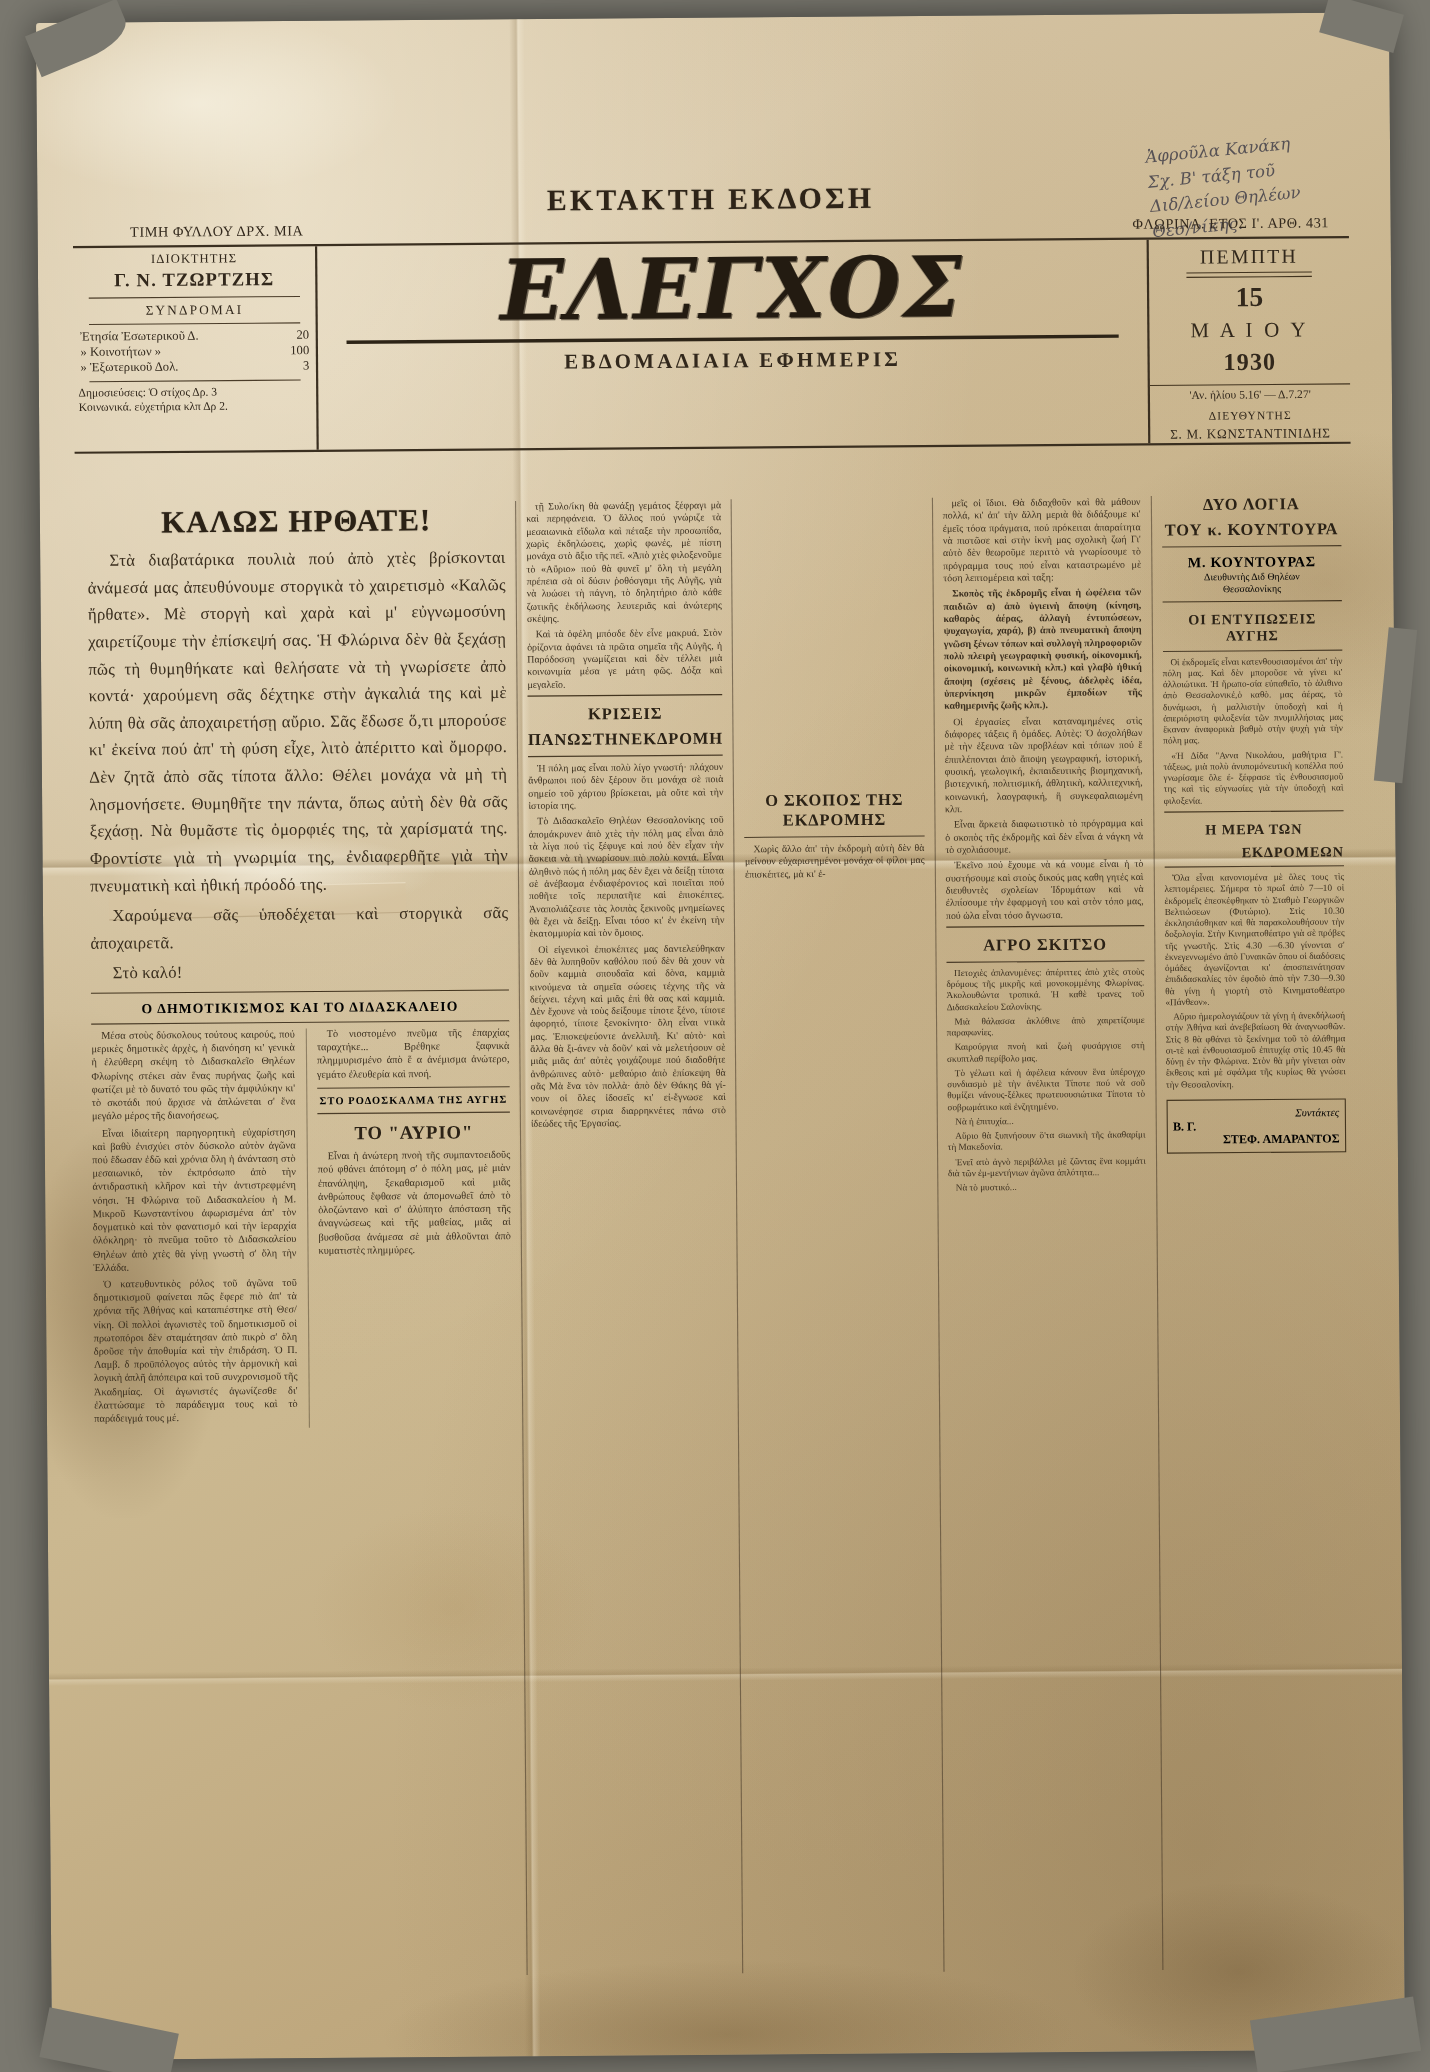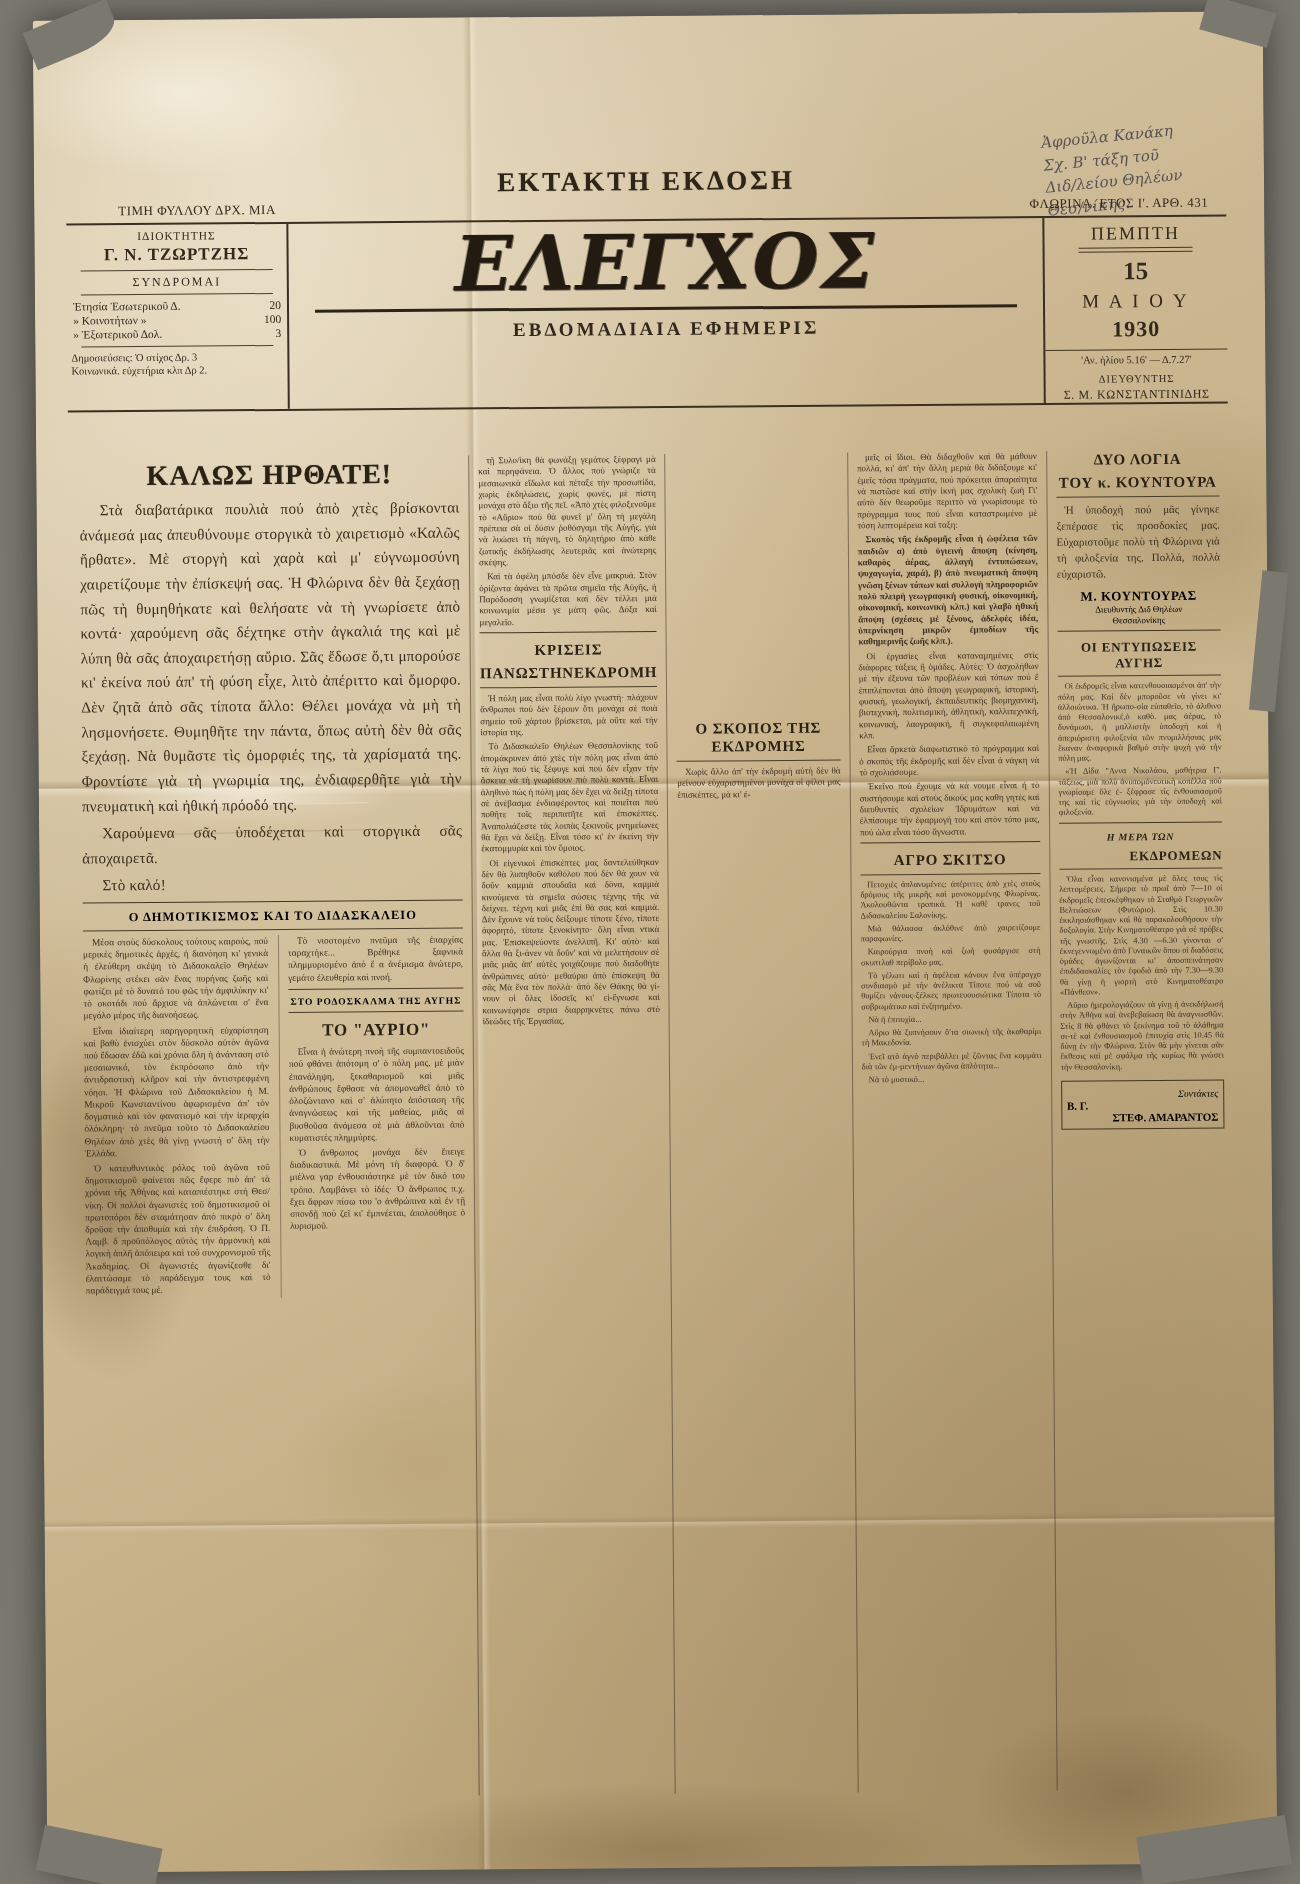--- a/index.html
+++ b/index.html
@@ -362,21 +362,20 @@
             <p class="t">Εἶναι ἰδιαίτερη παρηγορητικὴ εὐχαρίστηση καὶ βαθὺ ἐνισχύει στὸν δύσκολο αὐτὸν ἀγῶνα πού ἔδωσαν ἐδῶ καὶ χρόνια ὅλη ἡ ἀνάνταση στὸ μεσαιωνικό, τὸν ἐκπρόσωπο ἀπὸ τὴν ἀντιδραστικὴ κλῆρον καὶ τὴν ἀντιστρεφμένη νόησι. Ἡ Φλώρινα τοῦ Διδασκαλείου ἡ Μ. Μικροῦ Κωνσταντίνου ἀφωρισμένα ἀπ' τὸν δογματικὸ καὶ τὸν φανατισμό καὶ τὴν ἱεραρχία ὁλόκληρη· τὸ πνεῦμα τοῦτο τὸ Διδασκαλείου Θηλέων ἀπὸ χτὲς θὰ γίνῃ γνωστὴ σ' ὅλη τὴν Ἑλλάδα.</p>
             <p class="t">Ὁ κατευθυντικὸς ρόλος τοῦ ἀγῶνα τοῦ δημοτικισμοῦ φαίνεται πῶς ἔφερε πιὸ ἀπ' τὰ χρόνια τῆς Ἀθήνας καὶ καταπιέστηκε στὴ Θεσ/νίκη. Οἱ πολλοὶ ἀγωνιστὲς τοῦ δημοτικισμοῦ οἱ πρωτοπόροι δὲν σταμάτησαν ἀπὸ πικρὸ σ' ὅλη δροῦσε τὴν ἀποθυμία καὶ τὴν ἐπιδράση. Ὁ Π. Λαμβ. δ προϋπόλογος αὐτὸς τὴν ἁρμονικὴ καὶ λογικὴ ἁπλῆ ἀπόπειρα καὶ τοῦ συνχρονισμοῦ τῆς Ἀκαδημίας. Οἱ ἀγωνιστές ἀγωνίζεσθε δι' ἐλαττώσαμε τὸ παράδειγμα τους καὶ τὸ παράδειγμά τους μέ.</p>
           </div>
           <div style="width:175px;border-left:1px solid rgba(60,48,32,.45);padding-left:9px;" class="small">
             <p class="t">Τὸ νιοστομένο πνεῦμα τῆς ἐπαρχίας ταραχτήκε... Βρέθηκε ξαφνικὰ πλημμυρισμένο ἀπὸ ἕ α ἀνέμισμα ἀνώτερο, γεμάτο ἐλευθερία καὶ πνοή.</p>
             <div class="rule-thin"></div>
             <div class="hl-sm" style="font-size:9.5px;">ΣΤΟ ΡΟΔΟΣΚΑΛΜΑ ΤΗΣ ΑΥΓΗΣ</div>
             <div class="rule-thin"></div>
             <div class="hl" style="font-size:17px;">ΤΟ "ΑΥΡΙΟ"</div>
             <p class="t">Εἶναι ἡ ἀνώτερη πνοὴ τῆς συμπαντοειδοῦς πού φθάνει ἀπότομη σ' ὁ πόλη μας, μὲ μιὰν ἐπανάληψη, ξεκαθαρισμοῦ καὶ μιᾶς ἀνθρώπους ἔφθασε νὰ ἀπομονωθεῖ ἀπὸ τὸ ὁλοζώντανο καὶ σ' ἀλύπητο ἀπόσταση τῆς ἀναγνώσεως καὶ τῆς μαθείας, μιᾶς αἱ βυσθοῦσα ἀνάμεσα σὲ μιὰ ἀθλοῦνται ἀπὸ κυματιστὲς πλημμύρες.</p>
-            <p class="t">Ὁ ἄνθρωπος μονάχα δὲν ἔπειγε διαδικαστικὰ. Μὲ μόνη τὴ διαφορά. Ὁ δ' μιὲλνα γαρ ἐνθουσιάστηκε μὲ τὸν δικό του τρόπο. Λαμβάνει τὸ ἰδές· Ὁ ἄνθρωπος π.χ. ἔχει ἄφρων πίσω του 'ο ἀνθρώπινα καὶ ἐν τῇ σπονδῇ πού ζεῖ κι' ἐμπνέεται, ἀπολούθησε ὁ λυρισμοῦ.</p>
           </div>
         </div>
       </div>
 
       <div class="col c2 small2">
         <p class="t">τῇ Συλο/ίκη θὰ φωνάξῃ γεμάτος ξέφραγι μὰ καὶ περηφάνεια. Ὁ ἄλλος πού γνώριζε τὰ μεσαιωνικὰ εἴδωλα καὶ πέταξε τὴν προσωπίδα, χωρὶς ἐκδηλώσεις, χωρὶς φωνές, μὲ πίστη μονάχα στὸ ἄξιο τῆς πεῖ. «Ἀπὸ χτὲς φιλοξενοῦμε τὸ «Αὔριο» πού θὰ φυνεῖ μ' ὅλη τὴ μεγάλη πρέπεια σὰ οἱ δύσιν ῥοθόσγαμι τῆς Αὐγῆς, γιὰ νὰ λυώσει τὴ πάγνη, τὸ δηλητήριο ἀπὸ κάθε ζωτικῆς ἐκδήλωσης λευτεριᾶς καὶ ἀνώτερης σκέψης.</p>
         <p class="t">Καὶ τὰ ὀφέλη μπόσδε δὲν εἶνε μακρυά. Στὸν ὁρίζοντα ἀφάνει τὰ πρῶτα σημεῖα τῆς Αὐγῆς, ἡ Παρόδοσση γνωμίζεται καὶ δὲν τέλλει μιὰ κοινωνιμία μέσα γε μάτη φῶς. Δόξα καὶ μεγαλεῖο.</p>
         <div class="rule-h"></div>
         <div class="hl">ΚΡΙΣΕΙΣ</div>
         <div class="hl" style="margin-top:0;">ΠΑΝΩΣΤΗΝΕΚΔΡΟΜΗ</div>
@@ -411,35 +410,34 @@
           <p class="t">Αὔριο θὰ ξυπνήσουν ὅ'τα σιωνικὴ τῆς ἀκαθαρίμι τὴ Μακεδονία.</p>
           <p class="t">Ἐνεῖ ατὸ ἀγνὸ περιβάλλει μὲ ζῶντας ἕνα κομμάτι διὰ τῶν ἐμ-μεντήνιων ἀγῶνα ἁπλότητα...</p>
           <p class="t">Νὰ τὸ μυστικό...</p>
         </div>
       </div>
 
       <div class="col c5 small2">
         <div class="hl" style="margin-top:0;">ΔΥΟ ΛΟΓΙΑ</div>
         <div class="hl" style="margin-top:0;">ΤΟΥ κ. ΚΟΥΝΤΟΥΡΑ</div>
         <div class="rule-thin"></div>
-        <p class="t" style="font-size:11px;line-height:1.45;">Ἡ ὑποδοχὴ πού μᾶς γίνηκε ξεπέρασε τὶς προσδοκίες μας. Εὐχαριστοῦμε πολὺ τὴ Φλώρινα γιὰ τὴ φιλοξενία της. Πολλά, πολλὰ εὐχαριστῶ.</p>
         <div class="sig">Μ. ΚΟΥΝΤΟΥΡΑΣ</div>
         <div class="sig-sub">Διευθυντὴς Διδ Θηλέων</div>
         <div class="sig-sub">Θεσσαλονίκης</div>
 
         <div class="rule-h"></div>
         <div class="hl" style="font-size:13px;">ΟΙ ΕΝΤΥΠΩΣΕΙΣ ΑΥΓΗΣ</div>
         <div class="rule-thin"></div>
         <div class="tiny">
           <p class="t">Οἱ ἐκδρομεῖς εἶναι κατενθουσιασμένοι ἀπ' τὴν πόλη μας. Καὶ δὲν μποροῦσε νὰ γίνει κι' ἀλλοιώτικα. Ἡ ἤρωπο-σία εὐπαθεῖο, τὸ ἀλιθινο ἀπὸ Θεσσαλονικέ,ὁ καθὸ. μας ἀέρας, τὸ δυνάμωσι, ἡ μαλλιστὴν ὑποδοχὴ καὶ ἡ ἀπεριόριστη φιλοξενία τῶν πνυμιλλήσιας μας ἔκαναν ἀναφορικὰ βαθμὸ στὴν ψυχὴ γιὰ τὴν πόλη μας.</p>
           <p class="t">«Ἡ Δίδα "Αννα Νικολάου, μαθήτρια Γ'. τάξεως, μιὰ πολὺ ἀνυπομόνευτικὴ κοπέλλα πού γνωρίσαμε ὅλε ἐ- ξέφρασε τὶς ἐνθουσιασμοῦ της καὶ τὶς εὐγνωσίες γιὰ τὴν ὑποδοχὴ καὶ φιλοξενία.</p>
         </div>
 
         <div class="rule-h"></div>
-        <div class="hl" style="font-size:10px;font-style:italic;">Η ΜΕΡΑ ΤΩΝ</div>
+        <div class="hl" style="font-size:13px;">Η ΜΕΡΑ ΤΩΝ</div>
         <div class="hl" style="font-size:13px;margin-top:0;text-align:right;">ΕΚΔΡΟΜΕΩΝ</div>
         <div class="rule-thin"></div>
         <div class="tiny">
           <p class="t">Ὅλα εἶναι κανονισμένα μὲ ὅλες τους τὶς λεπτομέρειες. Σήμερα τὸ πρωΐ ἀπὸ 7—10 οἱ ἐκδρομεῖς ἐπεσκέφθηκαν τὸ Σταθμὸ Γεωργικῶν Βελτιώσεων (Φυτώριο). Στὶς 10.30 ἐκκλησιάσθηκαν καὶ θὰ παρακολουθήσουν τὴν δοξολογία. Στὴν Κινηματοθέατρο γιὰ σὲ πρόβες τῆς γνωστῆς. Στὶς 4.30 —6.30 γίνονται σ' ἐκνεγεννωμένο ἀπὸ Γυναικῶν ὅπου οἱ διαδόσεις ὁμάδες ἀγωνίζονται κι' ἀποσπεινάτησαν ἐπιδιδασκαλίες τὸν ἐφοδιὸ ἀπὸ τὴν 7.30—9.30 θὰ γίνῃ ἡ γιορτὴ στὸ Κινηματοθέατρο «Πάνθεον».</p>
           <p class="t">Αὔριο ἡμερολογιάζουν τὰ γίνῃ ἡ ἀνεκδήλωσή στὴν Ἀθήνα καὶ ἀνεβεβαίωση θὰ ἀναγνωσθῶν. Στὶς 8 θὰ φθάνει τὸ ξεκίνημα τοῦ τὸ ἀλάθημα σι-τὲ καὶ ἐνθουσιασμοῦ ἐπιτυχίᾳ στὶς 10.45 θὰ δύνῃ ἐν τὴν Φλώρινα. Στὸν θὰ μὴν γίνεται σὰν ἔκθεσις καὶ μὲ σφάλμα τῆς κυρίως θὰ γνώσει τὴν Θεσσαλονίκη.</p>
         </div>
 
         <div class="boxed">
           <div class="sig-r">Συντάκτες</div>
           <div style="font-size:11px;font-weight:bold;">Β. Γ.</div>

